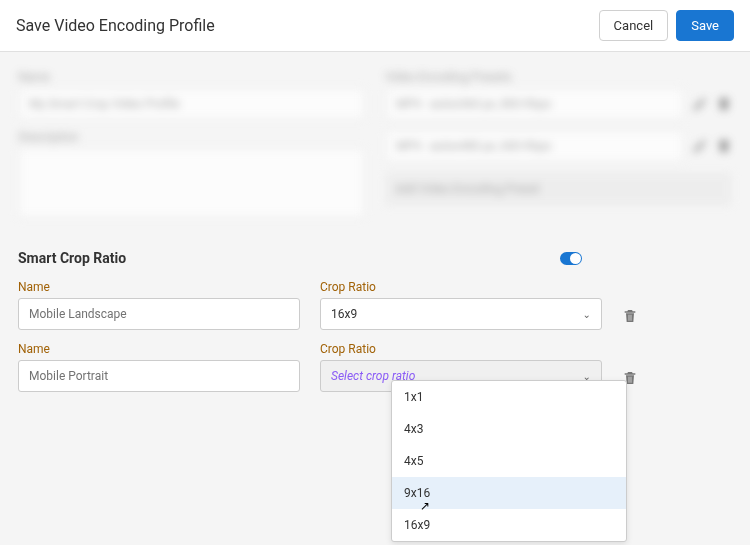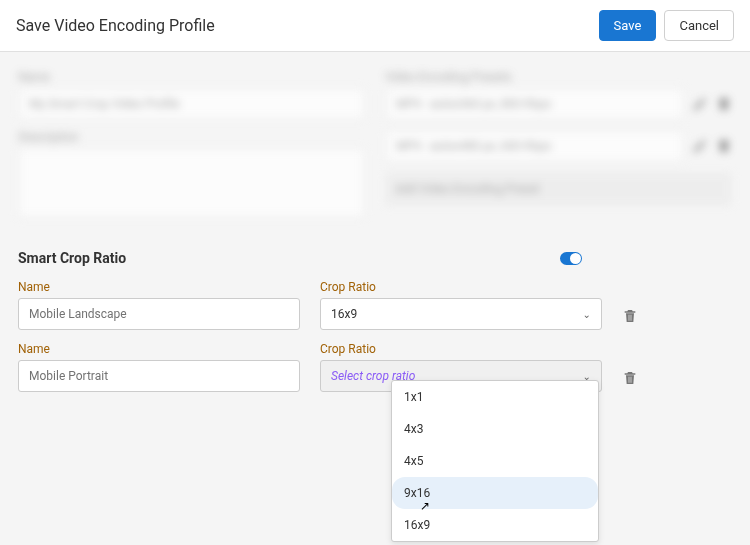--- a/index.html
+++ b/index.html
@@ -27,34 +27,34 @@
     .crop-row { display: flex; gap: 20px; margin-bottom: 12px; }
     .field-group { flex: 1; min-width: 0; }
     .actions-col { width: 110px; display:flex; align-items:flex-end; padding-bottom:6px; }
     .label { font-size: 12px; color: #a16207; margin-bottom: 4px; display: block; }
     .input { background: #fff; border: 1px solid #ccc; padding: 8px 10px; font-size: 12px; color: #737373; border-radius: 3px; width: 100%; }
     .select { background: #fff; border: 1px solid #ccc; padding: 8px 10px; font-size: 12px; color: #333; border-radius: 3px; width: 100%; display:flex; justify-content:space-between; align-items:center; }
     .select.open { background: #f0f0f0; }
     .placeholder { color: #8b5cf6; font-style: italic; }
     .chevron { font-size: 10px; color: #666; }
     .trash { width: 16px; color: #777; }
-    .dropdown { position: absolute; background: #fff; border: 1px solid #ccc; border-radius: 3px; box-shadow: 0 2px 6px rgba(0,0,0,0.1); width: 208px; }
+    .dropdown { position: absolute; background: #fff; border: 1px solid #ccc; border-radius: 3px; box-shadow: 0 2px 6px rgba(0,0,0,0.1); width: 236px; }
     .dropdown-item { padding: 9px 12px; font-size: 12px; color: #333; cursor: pointer; position: relative;}
-    .dropdown-item.hover { background: #e6f0fa; border-radius: 13px; }
+    .dropdown-item.hover { background: #e6f0fa; }
     .cursor { position:absolute; bottom:-4px; left:28px; font-size:12px; color:#000;}
     svg { display: block; }
   </style>
 </head>
 <body>
 
 <div class="header">
   <h1>Save Video Encoding Profile</h1>
   <div class="header-buttons">
+    <button class="btn">Cancel</button>
     <button class="btn btn-primary">Save</button>
-    <button class="btn">Cancel</button>
   </div>
 </div>
 
 <div class="content">
   <div class="blurred-area">
     <div class="col">
       <span class="b-label">Name</span>
       <div class="b-input">My Smart Crop Video Profile</div>
       <span class="b-label">Description</span>
       <div class="b-textarea"></div>

